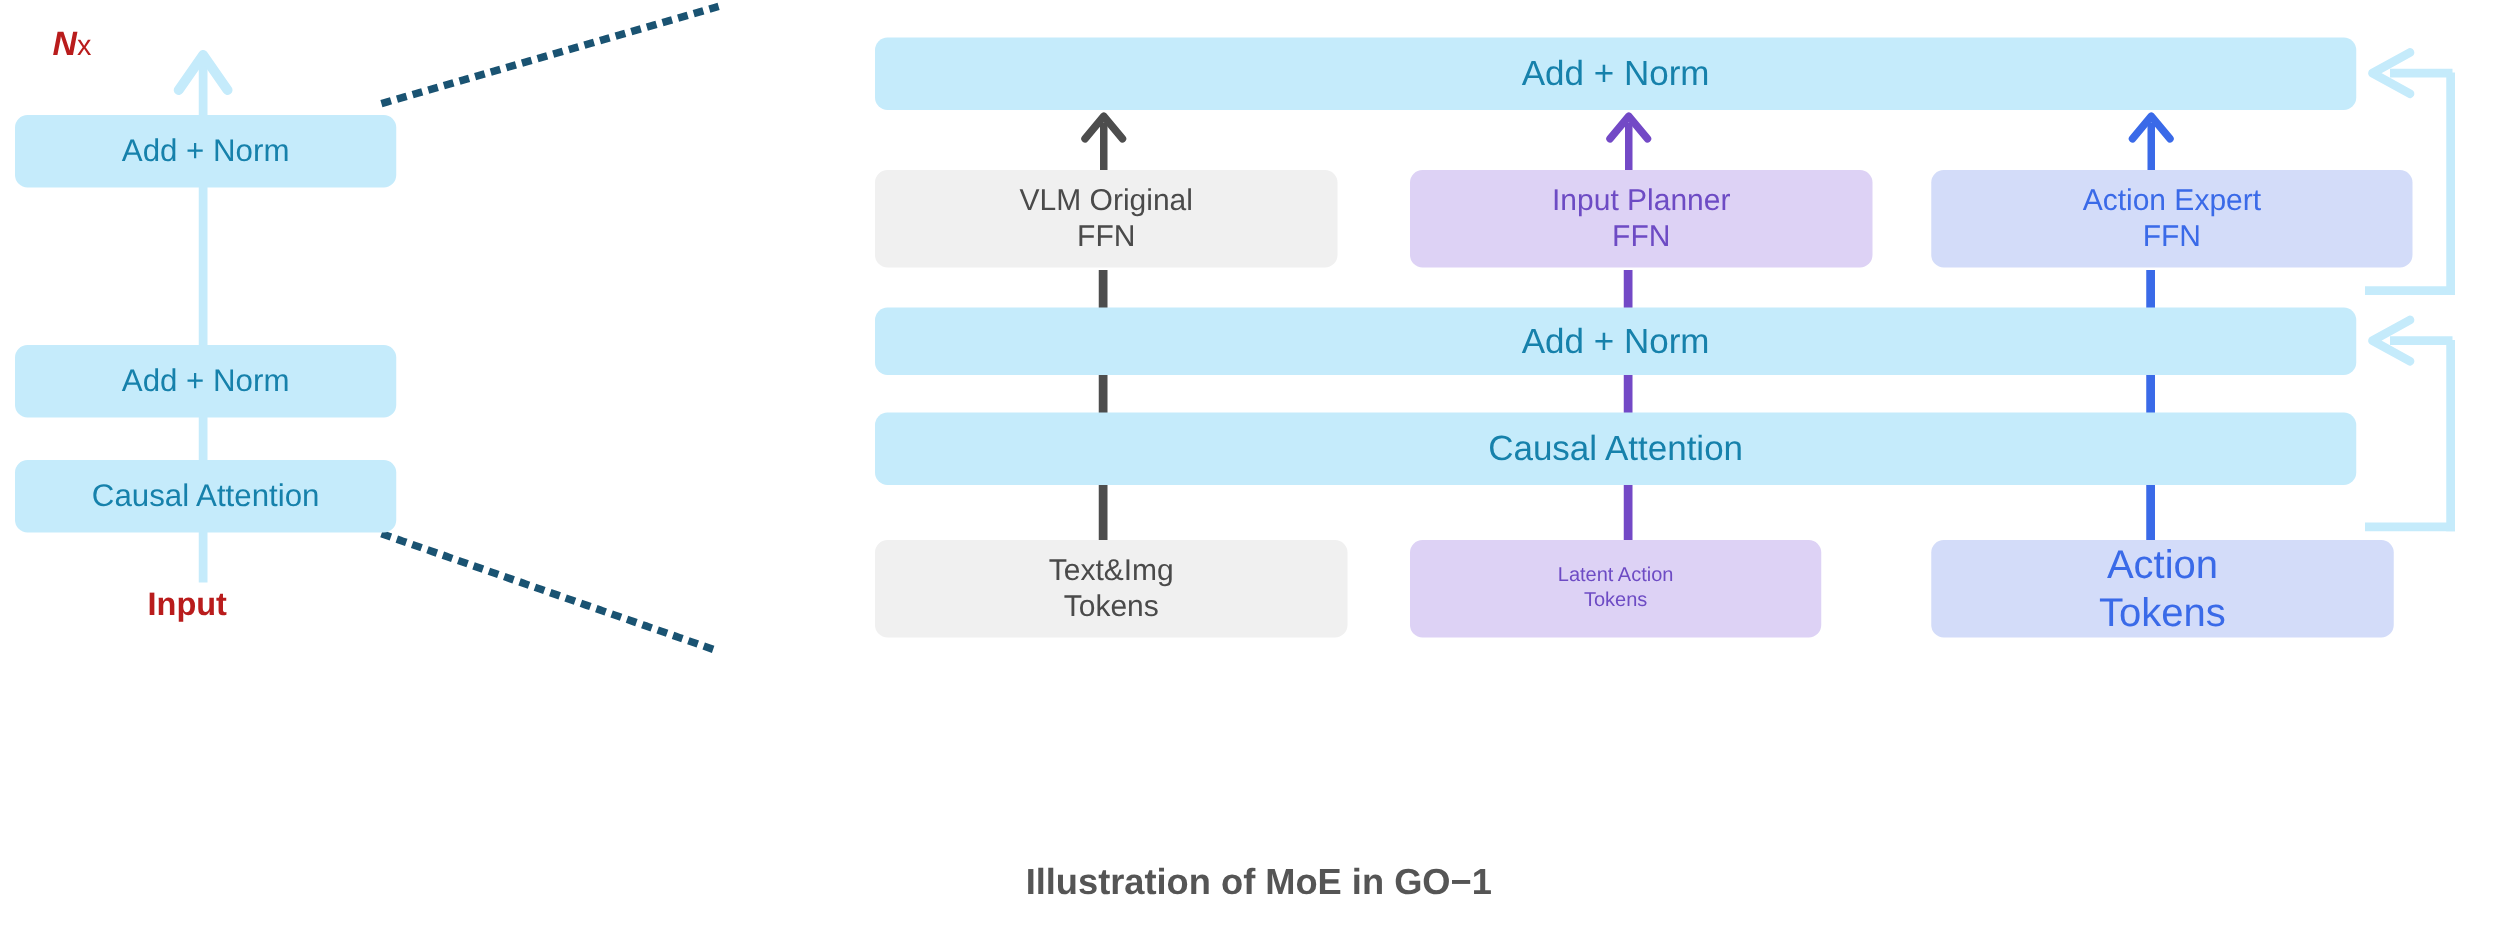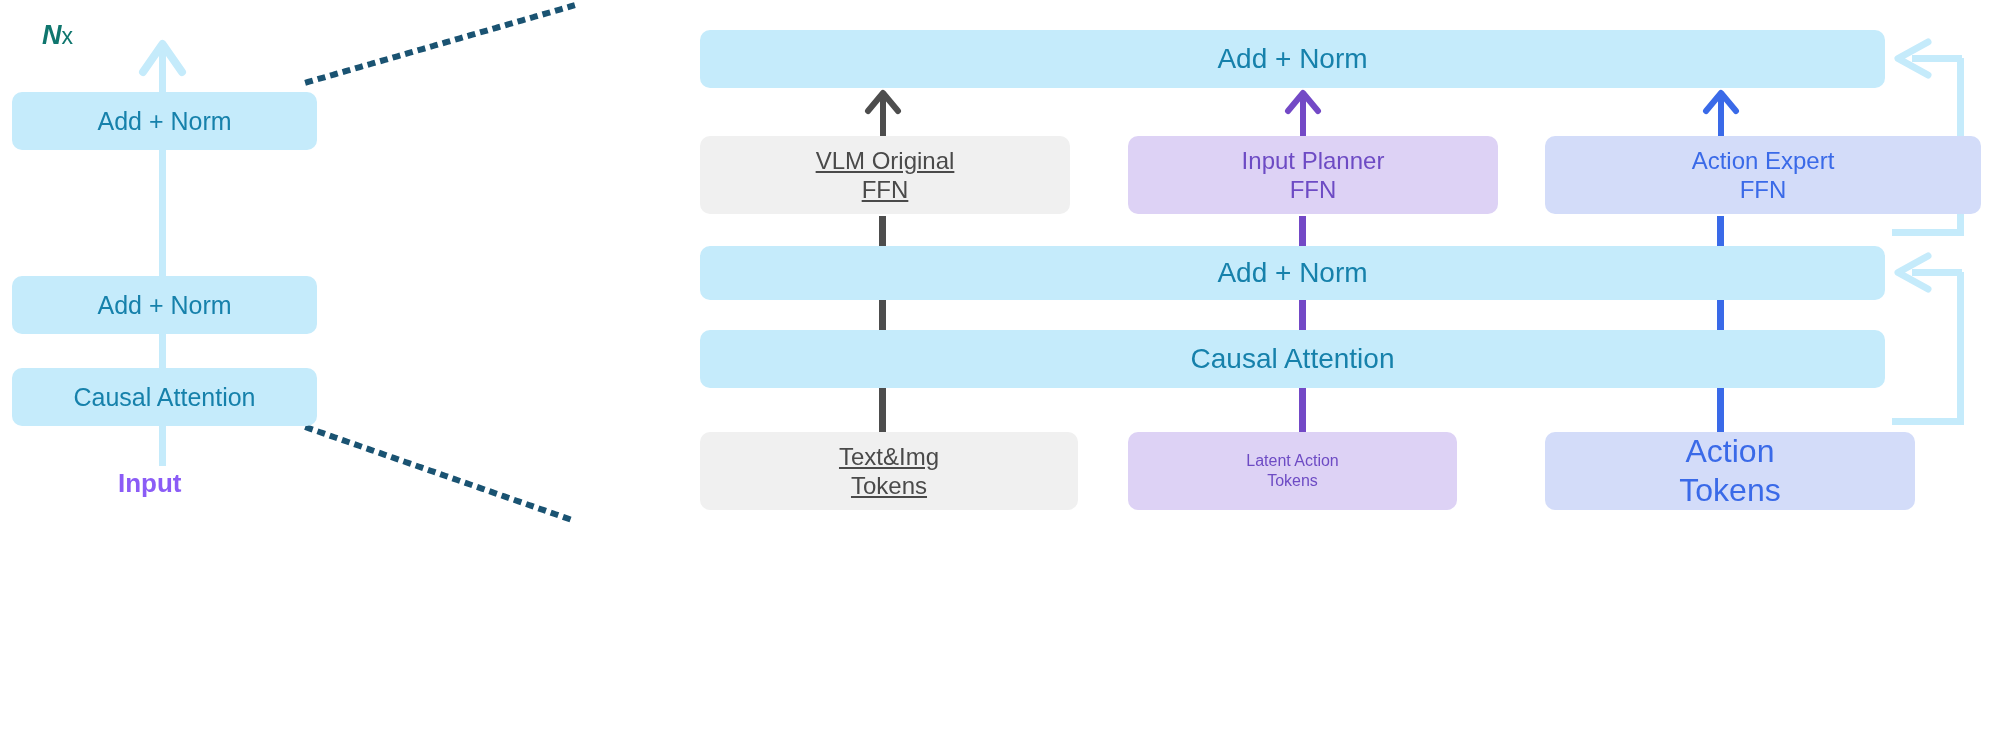--- a/index.html
+++ b/index.html
@@ -27,43 +27,43 @@
     align-items: center;
     justify-content: center;
     text-align: center;
     border-radius: 10px;
     font-weight: normal;
     line-height: 1.22;
     white-space: pre-line;
     z-index: 5;
   }
   .blk.cyan   { background: #c5ebfb; color: #1681ab; }
-  .blk.gray   { background: #f0f0f0; color: #4a4a4a; font-weight: normal; text-decoration: underline; }
+  .blk.gray   { background: #f0f0f0; color: #4a4a4a; font-weight: normal; }
   .blk.purple { background: #ddd2f5; color: #6d4bc4; }
   .blk.blue   { background: #d3dcf9; color: #3a6ae8; }
 
   
   .lbl {
     position: absolute;
     font-weight: bold;
     color: #1681ab;
     z-index: 6;
   }
   #nx-label {
     left: 42px; top: 20px;
     font-size: 27px;
-    color: #0f766e;
+    color: #b91c1c;
   }
   #nx-label i { font-style: italic; font-weight: bold; }
   #nx-label span.x { font-style: normal; font-weight: normal; font-size: 23px; }
 
   #input-label {
     left: 118px; top: 468px;
     font-size: 26px;
-    color: #8b5cf6;
+    color: #b91c1c;
   }
 
   
   .spine {
     position: absolute;
     background: #c5ebfb;
     z-index: 1;
   }
   #left-spine { left: 159px; top: 46px; width: 7px; height: 420px; }
   .arrowhead-up {
@@ -165,21 +165,21 @@
     <line x1="21" y1="58" x2="21" y2="10" stroke="#3a6ae8" stroke-width="6"></line>
     <path d="M 6 23 L 21 5 L 36 23" stroke="#3a6ae8" stroke-width="6" fill="none" stroke-linecap="round" stroke-linejoin="round"></path>
   </svg>
 
   <div class="blk gray" style="left:700px; top:136px; width:370px; height:78px; font-size:24px;">VLM Original
 FFN</div>
 
   <div class="blk purple" style="left:1128px; top:136px; width:370px; height:78px; font-size:24px;">Input Planner
 FFN</div>
 
-  <div class="blk blue" style="left:1545px; top:136px; width:436px; height:78px; font-size:24px;">Action Expert
+  <div class="blk blue" style="left:1545px; top:136px; width:385px; height:78px; font-size:24px;">Action Expert
 FFN</div>
 
   <div class="vline dark" style="left:879px;  top:216px; width:7px; height:42px;"></div>
   <div class="vline purple" style="left:1299px; top:216px; width:7px; height:42px;"></div>
   <div class="vline blue" style="left:1717px; top:216px; width:7px; height:42px;"></div>
 
   <div class="blk cyan" style="left:700px; top:246px; width:1185px; height:54px; font-size:28px;">Add + Norm</div>
 
   <div class="vline dark" style="left:879px;  top:300px; width:7px; height:32px;"></div>
   <div class="vline purple" style="left:1299px; top:300px; width:7px; height:32px;"></div>
@@ -193,14 +193,15 @@
 
   <div class="blk gray" style="left:700px; top:432px; width:378px; height:78px; font-size:24px;">Text&amp;Img
 Tokens</div>
 
   <div class="blk purple" style="left:1128px; top:432px; width:329px; height:78px; font-size:16px;">Latent Action
 Tokens</div>
 
   <div class="blk blue" style="left:1545px; top:432px; width:370px; height:78px; font-size:32px;">Action
 Tokens</div>
 
+  <div id="caption">Illustration of MoE in GO−1</div>
 
 </div>
 
 </body></html>

